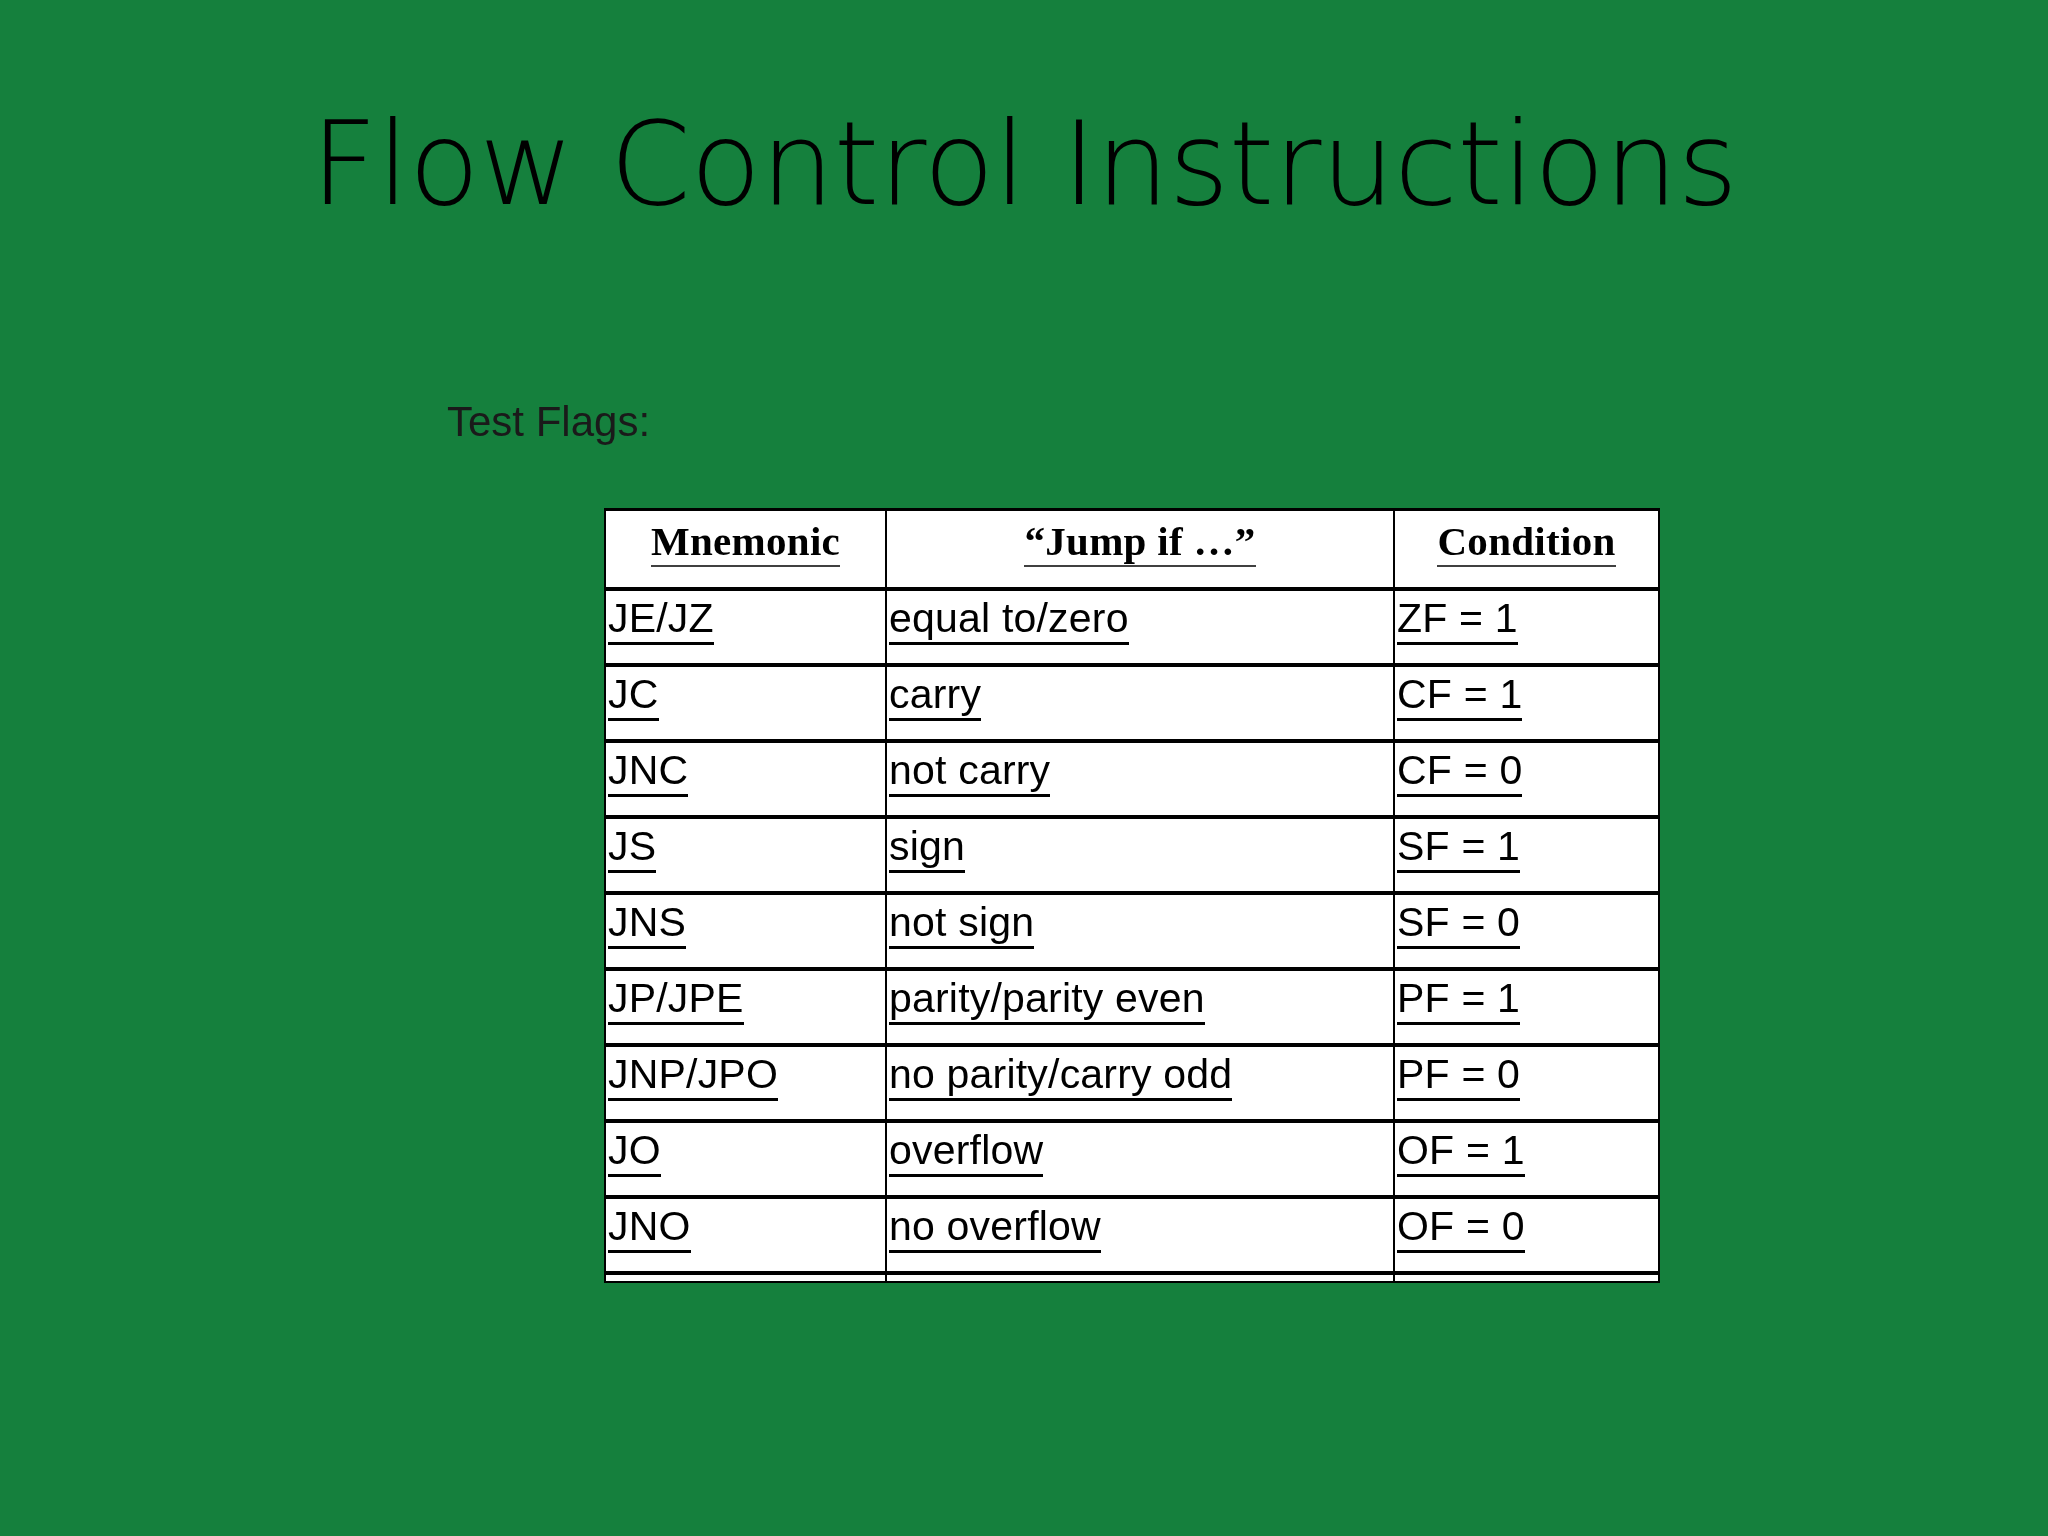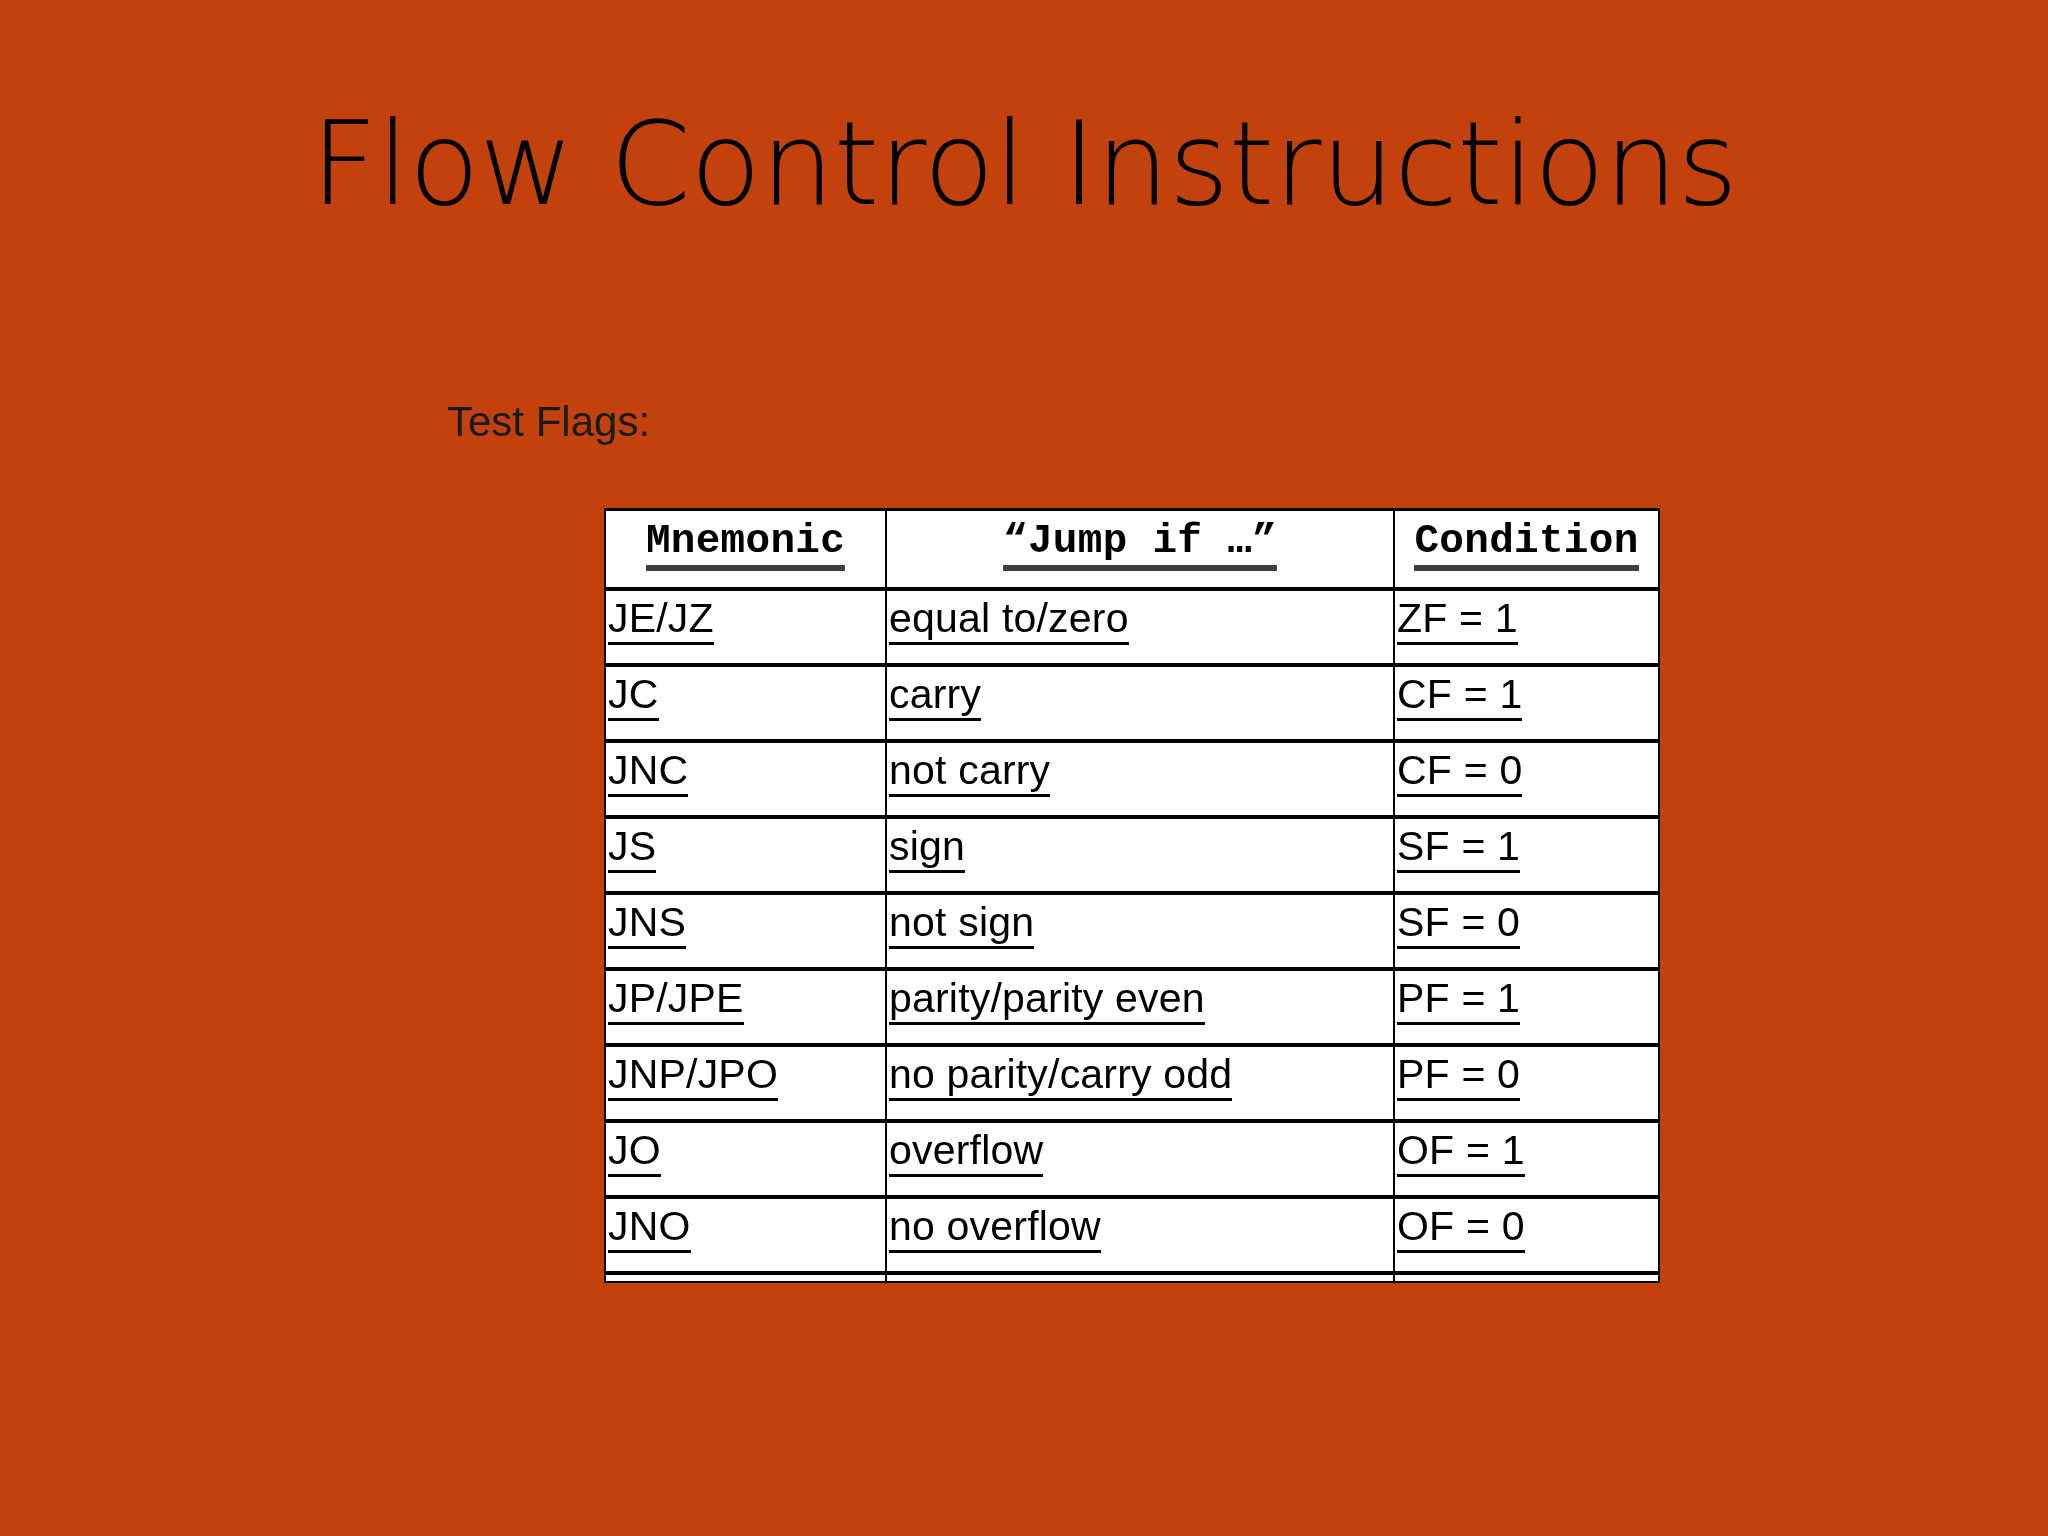--- a/index.html
+++ b/index.html
@@ -13,21 +13,21 @@
     height: 1536px;
     overflow: hidden;
     font-family: "Liberation Sans", sans-serif;
     color: #000000;
     position: relative;
   }
 
   .slide {
     position: absolute;
     inset: 0;
-    background: #c2410c;
+    background: #15803d;
   }
 
   
   .slide-title {
     position: absolute;
     left: 0;
     top: 96px;
     width: 2048px;
     text-align: center;
     font-family: "DejaVu Sans", sans-serif;
@@ -80,26 +80,26 @@
     background: #ffffff;
   }
 
   
   table.flags-table th {
     height: 76px;
     text-align: center;
   }
   .th-inner {
     display: inline-block;
-    font-family: Liberation Mono, monospace;
+    font-family: Liberation Serif, serif;
     font-weight: 700;
     font-size: 41px;
     line-height: 1.0;
     padding-top: 10px;
-    border-bottom: 6px solid #404040;
+    border-bottom: 2px solid #404040;
     padding-bottom: 3px;
     white-space: nowrap;
     letter-spacing: 0.3px;
   }
 
   
   table.flags-table td {
     height: 72px;
   }
   .td-inner {

